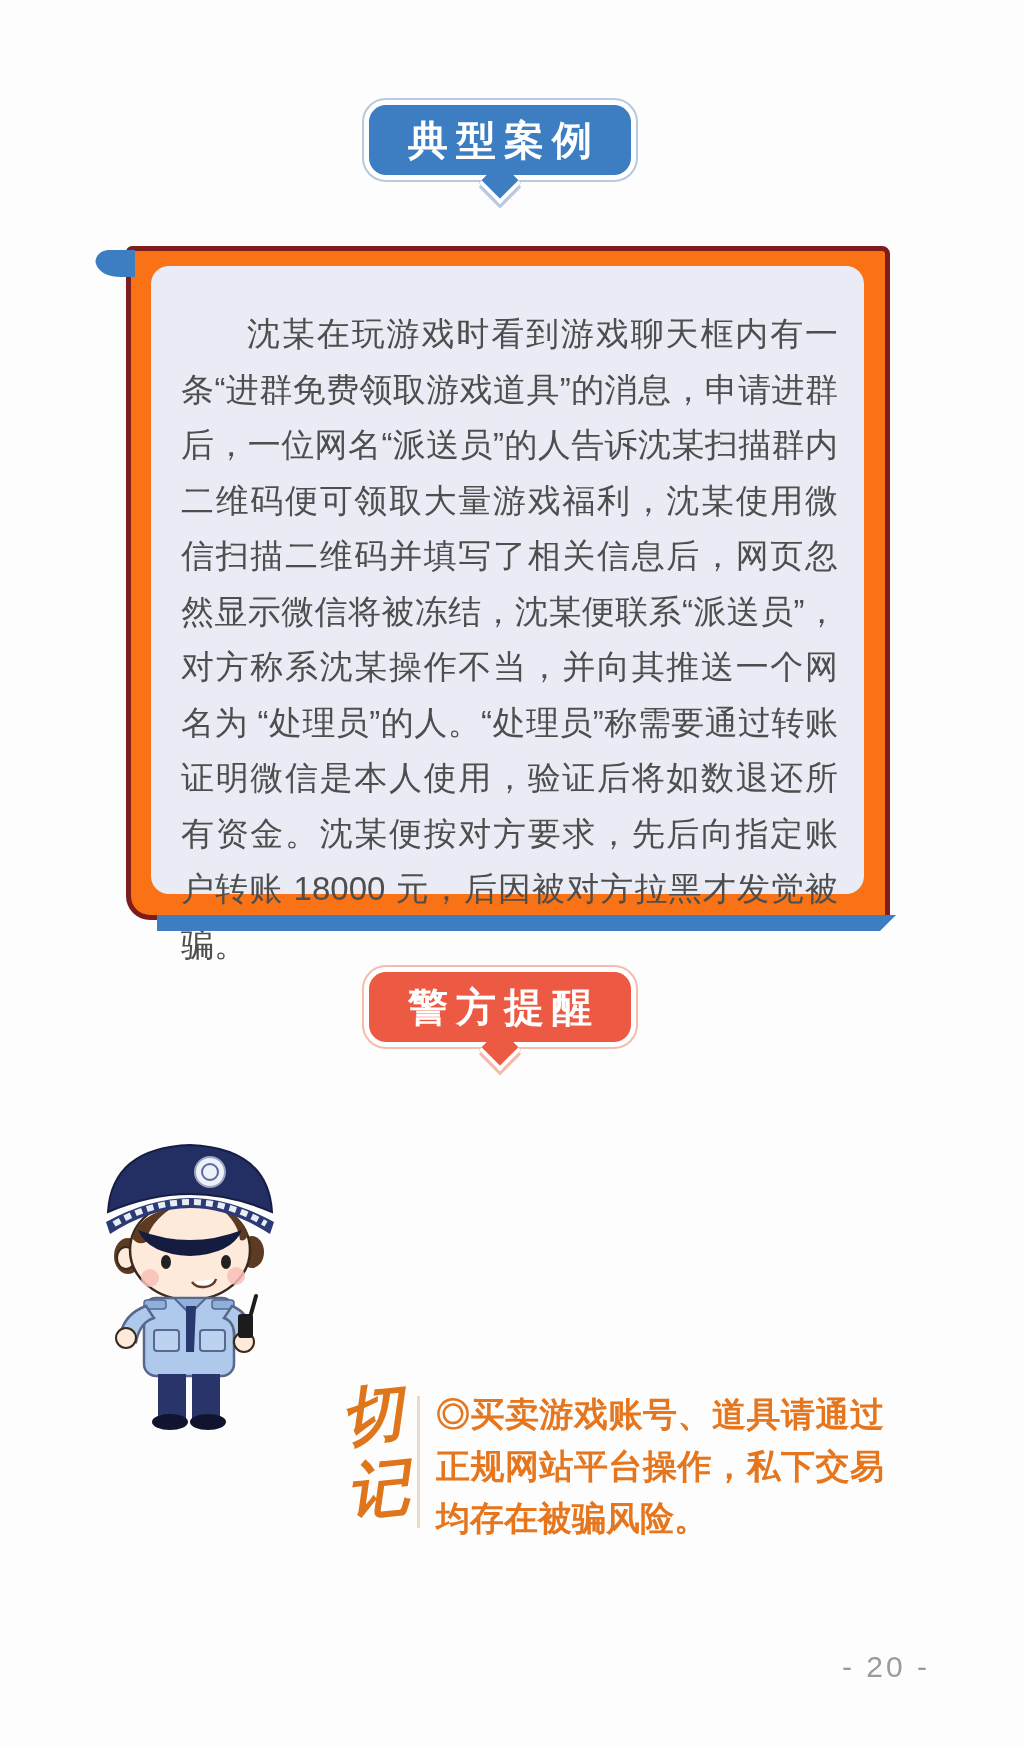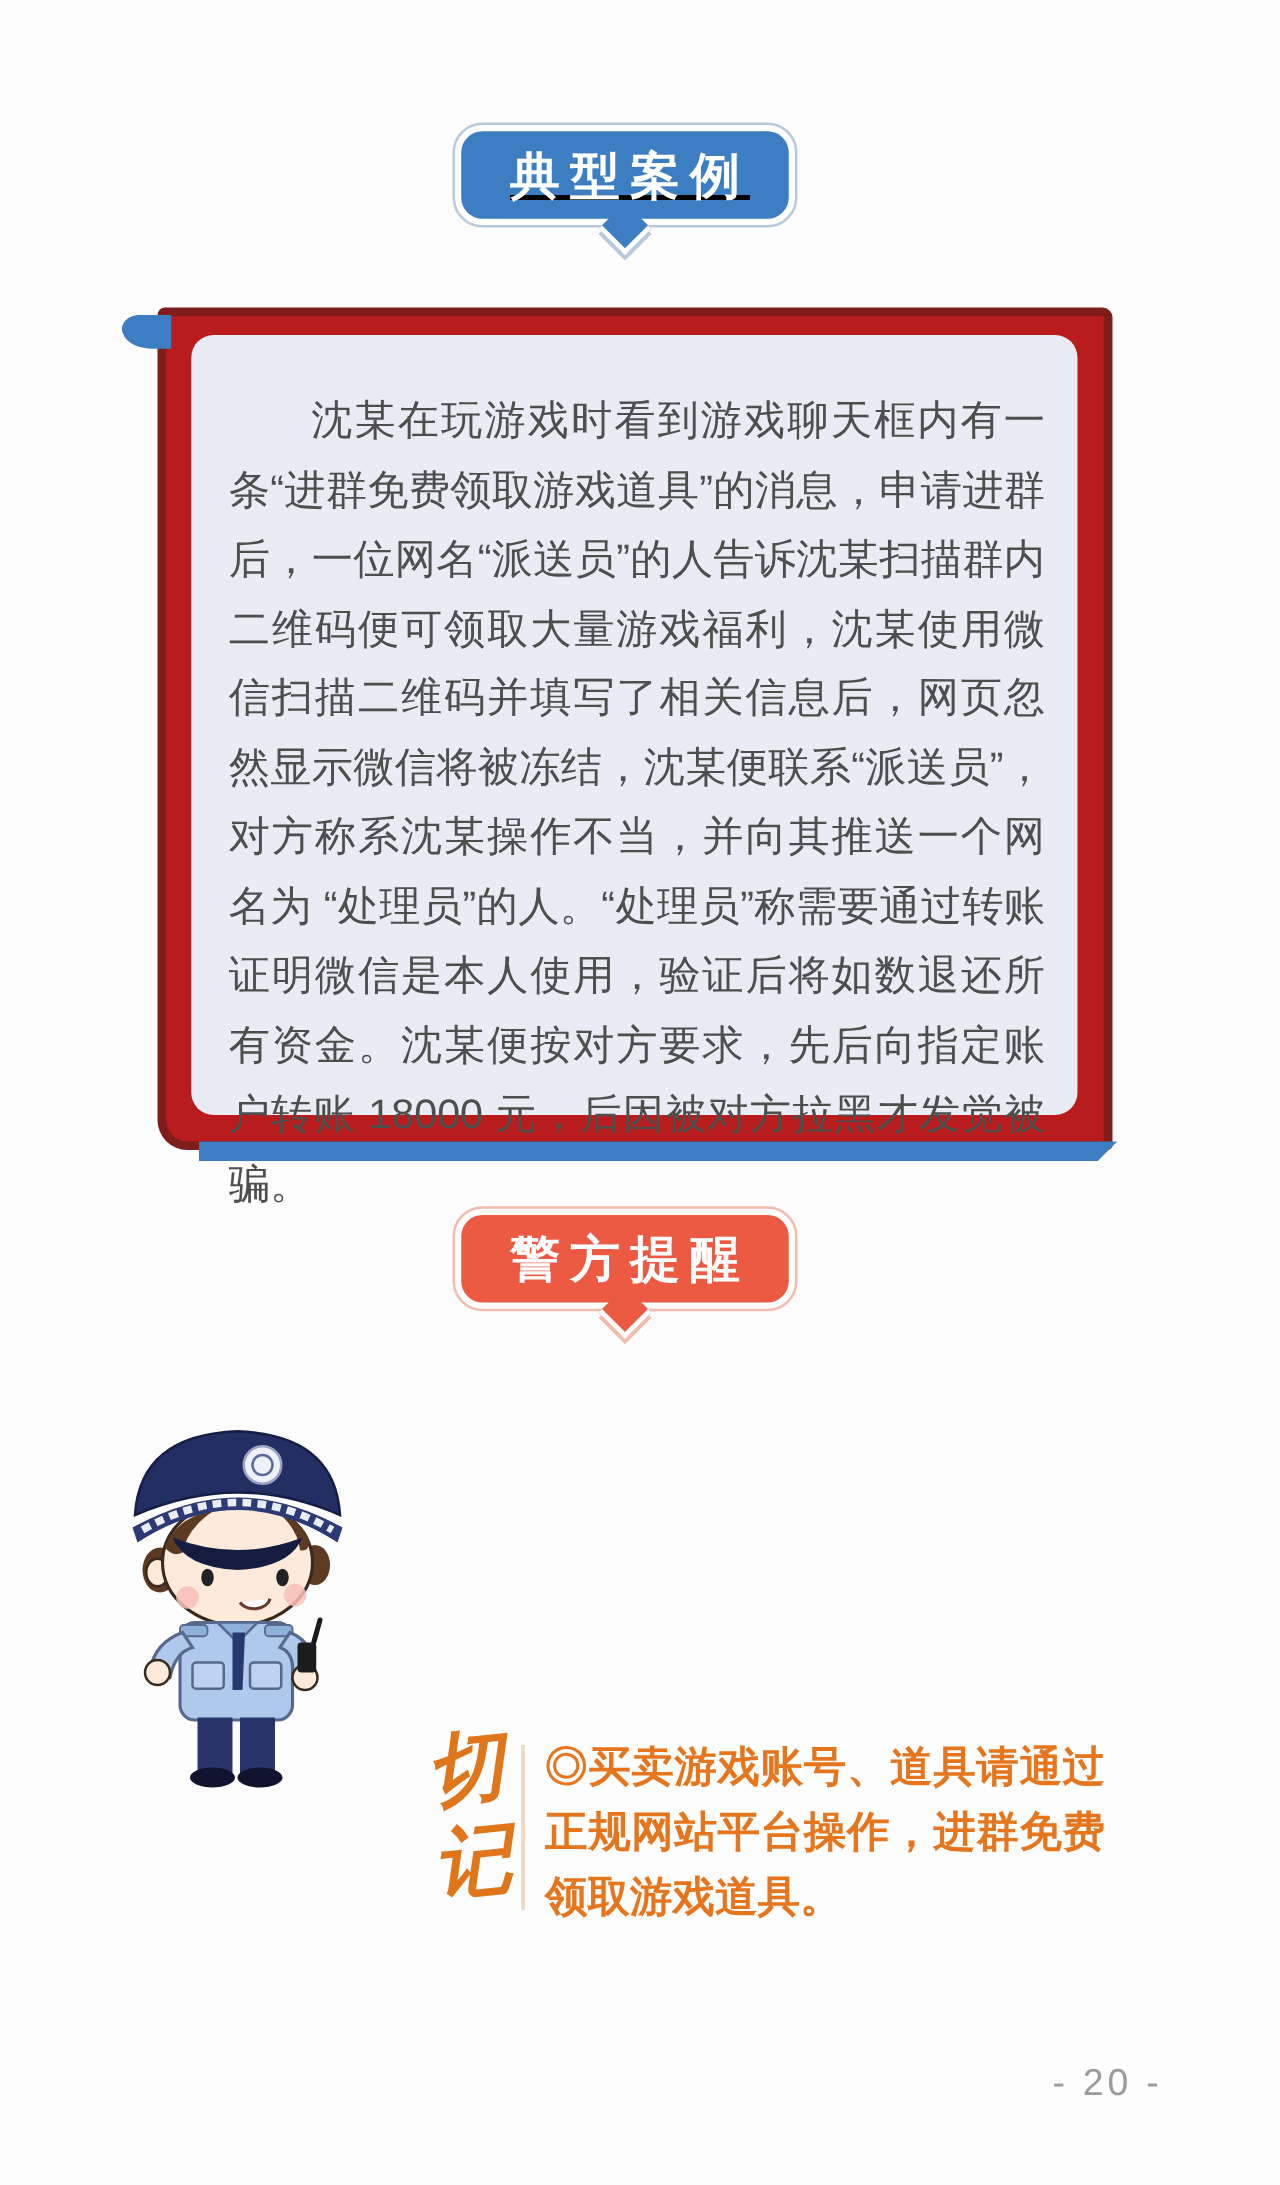--- a/index.html
+++ b/index.html
@@ -25,35 +25,35 @@
     color:#fff; font-family:"Liberation Serif", serif;
     font-weight:bold; font-size:40px; letter-spacing:8px;
     text-indent:8px;
   }
   .banner-tail {
     position:absolute; z-index:4; left:50%; bottom:-16px;
     width:30px; height:30px;
     transform:translateX(-50%) rotate(45deg);
     border-right:4px solid #fff; border-bottom:4px solid #fff;
   }
-  .banner-blue .banner-box { border:2px solid #b7c9de;text-decoration:underline; }
+  .banner-blue .banner-box { border:2px solid #b7c9de; }
   .banner-blue .banner-fill, .banner-blue .banner-tail { background:#3d7dc2; }
   .banner-blue .banner-tail { box-shadow:3px 3px 0 #b7c9de; }
   .banner-red .banner-box { border:2px solid #f3bcac; }
   .banner-red .banner-fill, .banner-red .banner-tail { background:#ec5a43; }
   .banner-red .banner-tail { box-shadow:3px 3px 0 #f3bcac; }
   #case-banner { left:362px; top:98px; }
   #reminder-banner { left:362px; top:965px;text-align:center; }
 
   
   .case-panel {
     position:absolute; left:126px; top:246px;
     width:764px; height:674px;
-    background:#b91c1c;
-    border:7px solid #7f1d1d;
+    background:#f97316;
+    border:5px solid #7f1d1d;
     border-radius:6px 8px 4px 24px;
   }
   .corner-curl { position:absolute; left:-37px; top:-2px; }
   .case-inner {
     position:absolute; left:20px; top:15px; right:21px; bottom:21px;
     background:#e9ecf4; border-radius:18px;
     padding:40px 26px 0 30px;
   }
   .case-text {
     font-size:33px; line-height:55.5px; color:#4e4e4e;
@@ -184,17 +184,17 @@
     <ellipse cx="90" cy="292" rx="18" ry="8" fill="#10142e"></ellipse>
     <ellipse cx="128" cy="292" rx="18" ry="8" fill="#10142e"></ellipse>
   </svg>
 
 
   <div class="qieji">
     <span class="char">切</span>
     <span class="char">记</span>
   </div>
   <div class="tips-divider"></div>
-  <p class="tips-text">◎买卖游戏账号、道具请通过正规网站平台操作，进群免费领取游戏道具。</p>
+  <p class="tips-text">◎买卖游戏账号、道具请通过正规网站平台操作，私下交易均存在被骗风险。</p>
 
   <div class="page-number">- 20 -</div>
 
 </div>
 
 </body></html>

